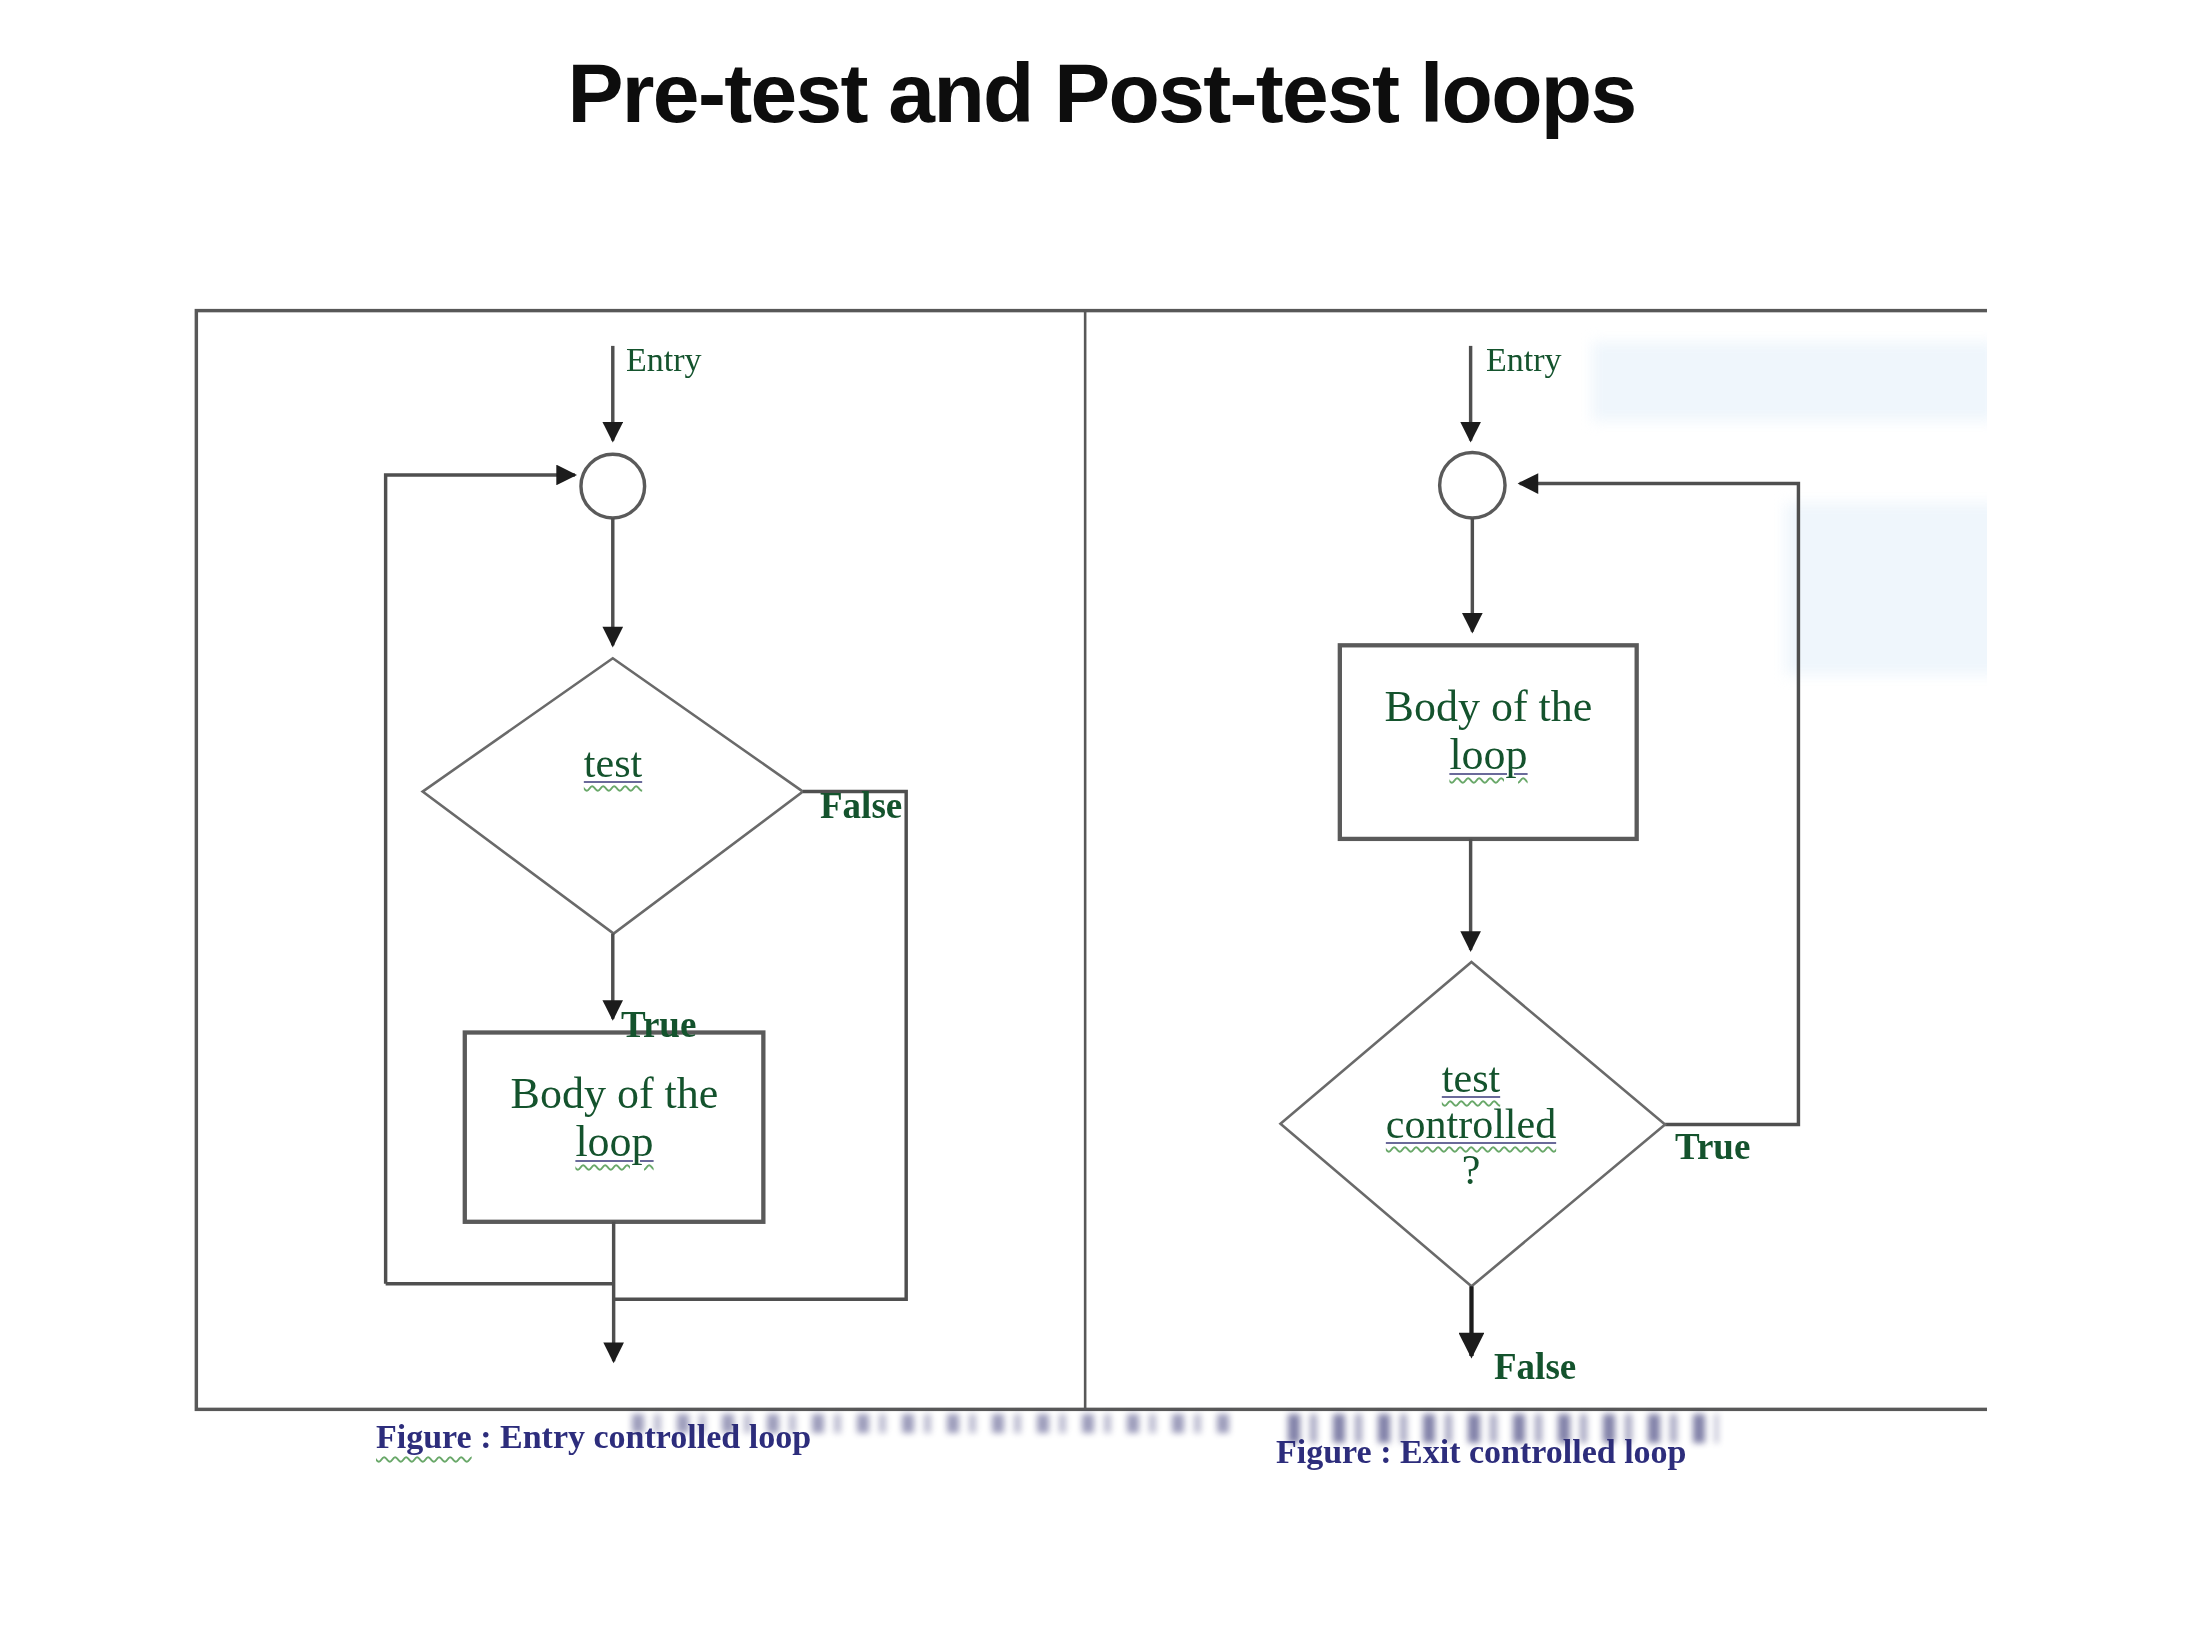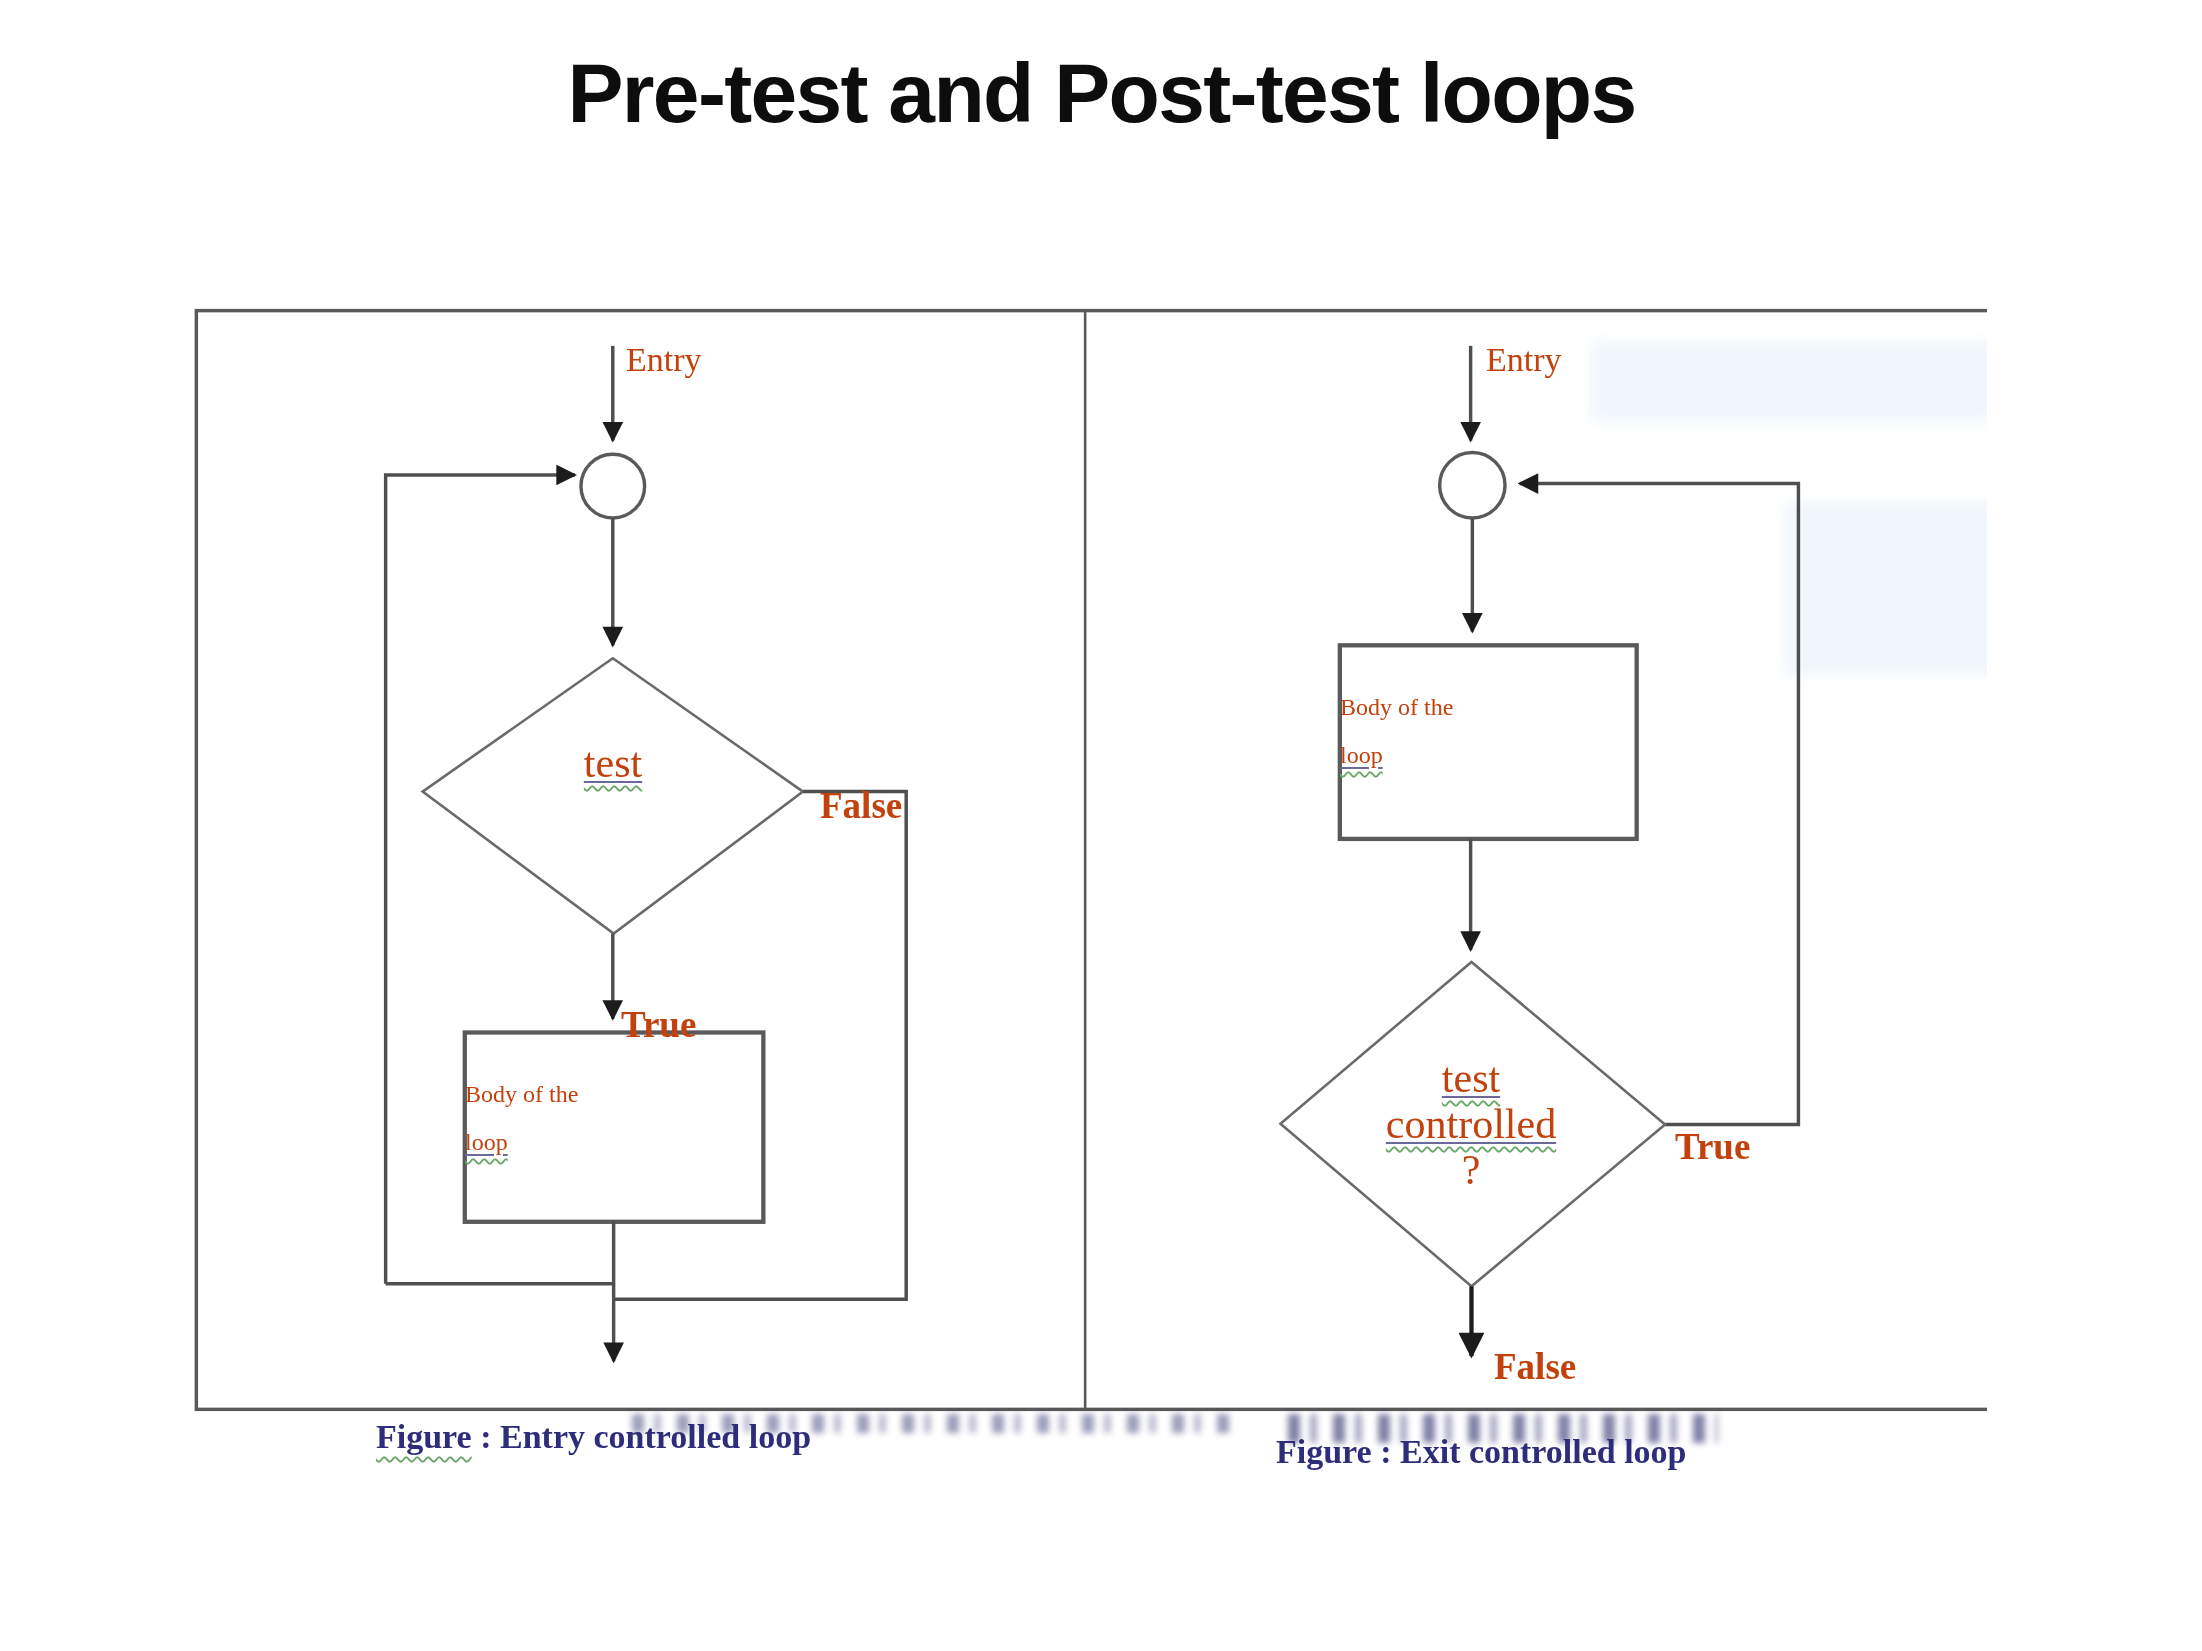--- a/index.html
+++ b/index.html
@@ -16,30 +16,30 @@
     text-align:center;
     font-family:"Liberation Sans", sans-serif;
     font-weight:bold;
     font-size:84px;
     letter-spacing:-1.7px;
     color:#0d0d0d;
   }
   svg.canvas{position:absolute;left:0;top:0;}
   .lbl{
     position:absolute;
-    color:#c2410c;
+    color:#14532d;
     font-size:34px;
     line-height:1.1;
     white-space:nowrap;
   }
   .bold{font-weight:bold;margin-top:48px;}
   .u-solid{text-decoration:underline;text-decoration-thickness:1.7px;text-decoration-color:#6a6a9a;text-underline-offset:4.3px;}
   .u-wavy{text-decoration:underline wavy #69a869;text-decoration-thickness:1.7px;text-underline-offset:7.7px;}
   .diamond-text{width:344px;text-align:center;line-height:46px;font-size:42px;}
-  .box-text{width:299px;text-align:left;line-height:48px;font-size:24px;}
+  .box-text{width:299px;text-align:center;line-height:48px;font-size:44px;}
   .caption{font-weight:bold;font-size:34px;color:#2d2d7c;margin-top:48px;}
   
   .smudge{
     position:absolute;
     filter:blur(3.4px);
     opacity:.55;
     background:repeating-linear-gradient(90deg,
       rgba(45,45,110,.85) 0 12px, rgba(45,45,110,0) 12px 22.4px,
       rgba(45,45,110,.6) 22.4px 29px, rgba(45,45,110,0) 29px 45px);
   }

